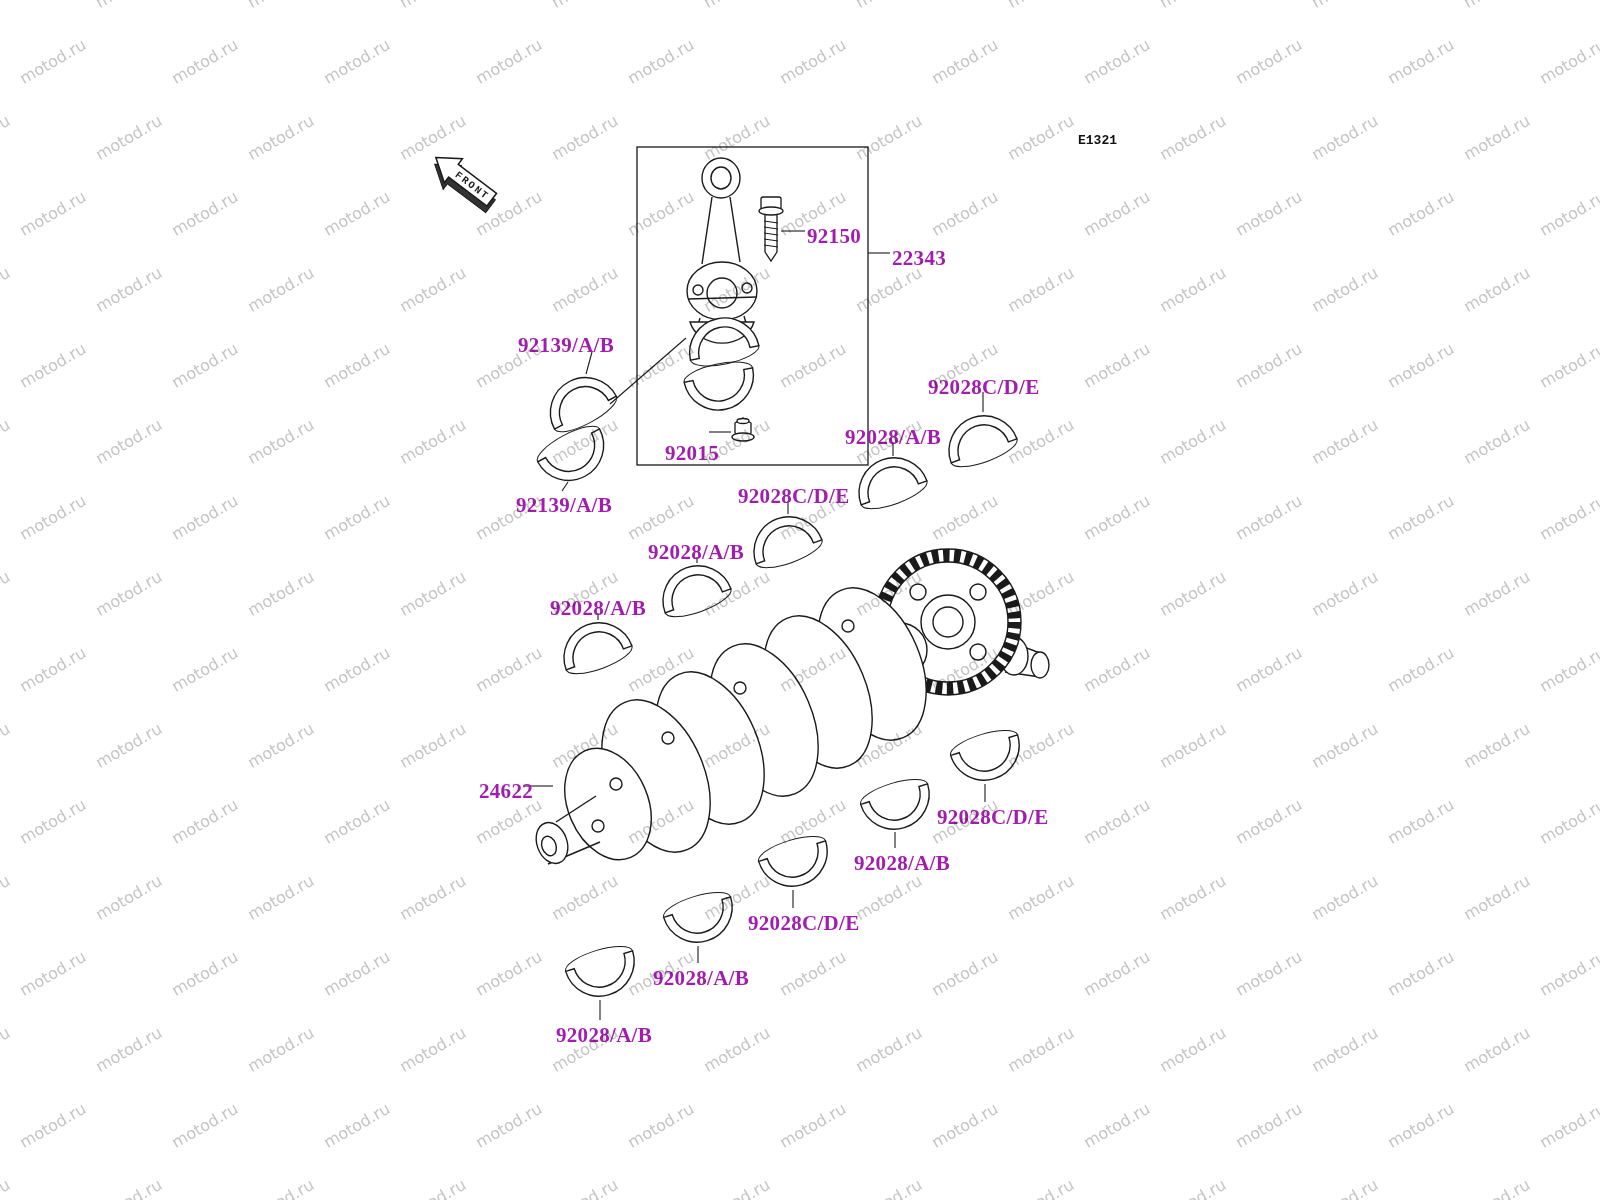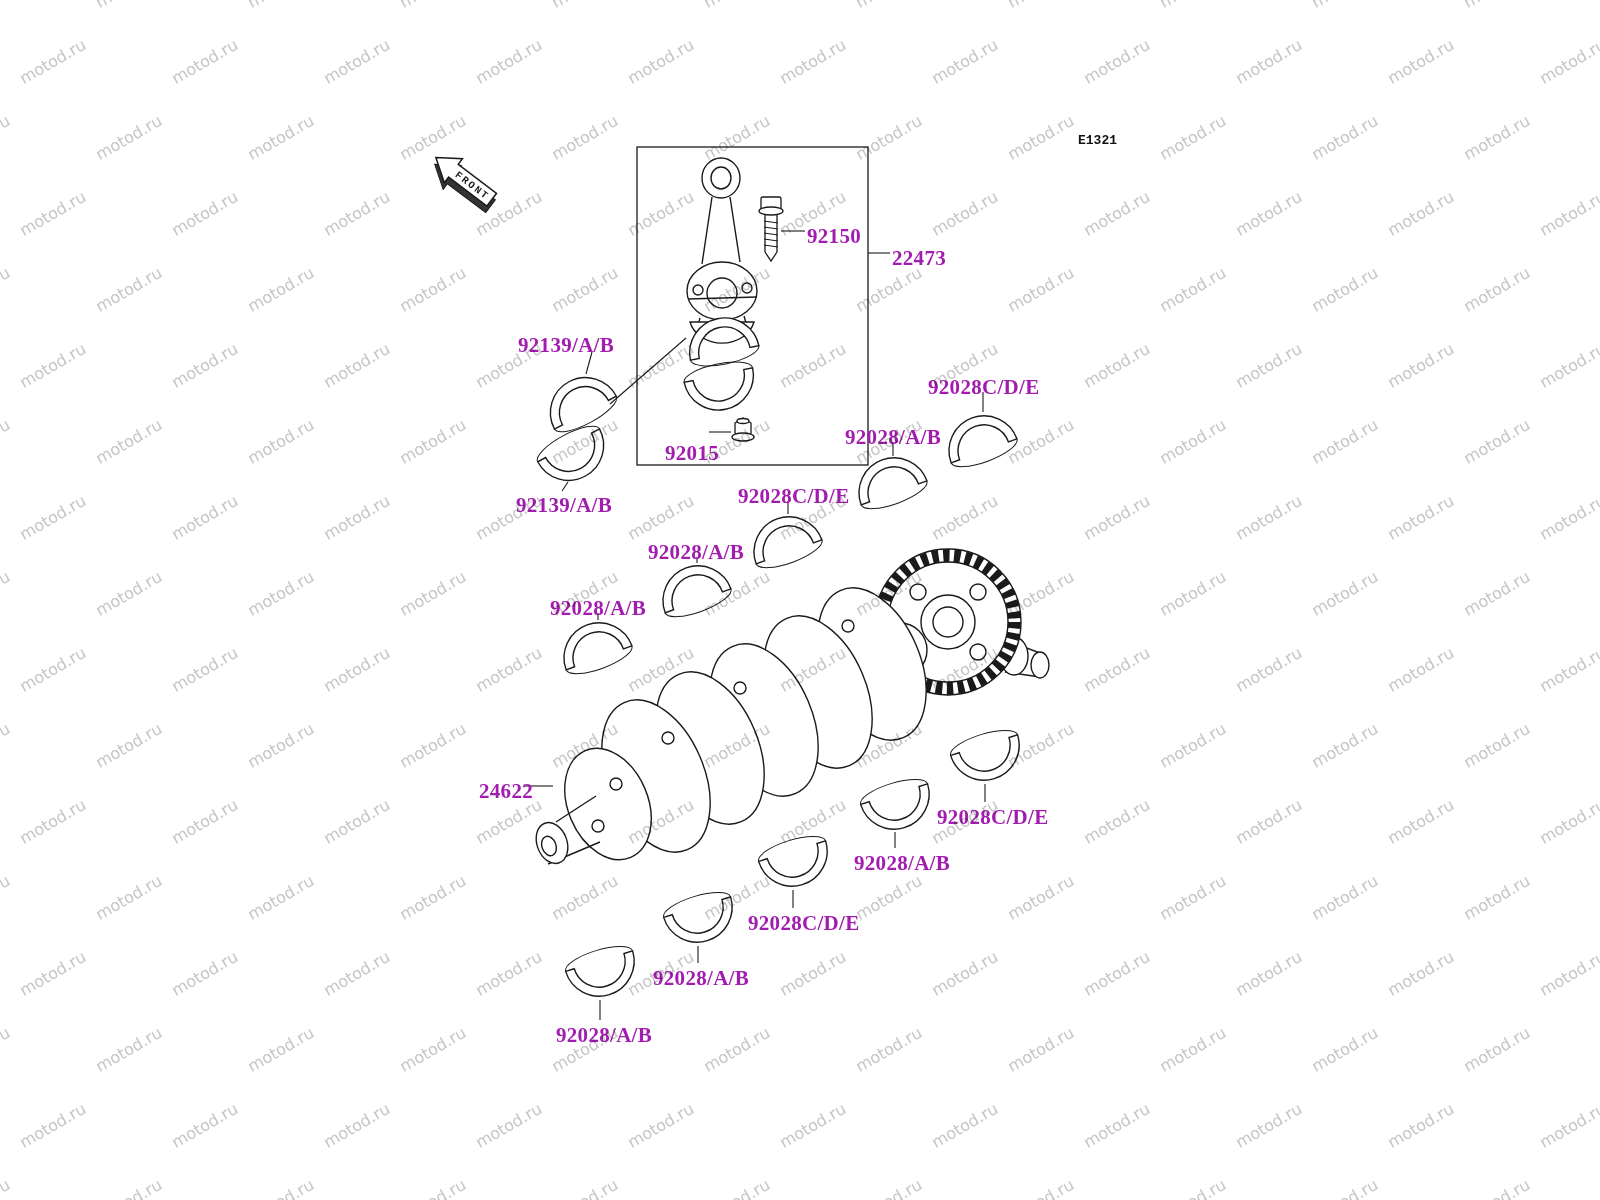--- a/index.html
+++ b/index.html
@@ -176,21 +176,21 @@
       <line x1="895" y1="848" x2="895" y2="832"></line>
       <line x1="793" y1="908" x2="793" y2="890"></line>
       <line x1="698" y1="963" x2="698" y2="946"></line>
       <line x1="600" y1="1020" x2="600" y2="1000"></line>
     </g>
   </svg>
 
   <div class="page-code" style="left:1078px; top:133px">E1321</div>
 
   <div class="part-label" style="left:807px; top:224px">92150</div>
-  <div class="part-label" style="left:892px; top:246px">22473</div>
+  <div class="part-label" style="left:892px; top:246px">22343</div>
   <div class="part-label" style="left:518px; top:333px">92139/A/B</div>
   <div class="part-label" style="left:516px; top:493px">92139/A/B</div>
   <div class="part-label" style="left:665px; top:441px">92015</div>
   <div class="part-label" style="left:928px; top:375px">92028C/D/E</div>
   <div class="part-label" style="left:845px; top:425px">92028/A/B</div>
   <div class="part-label" style="left:738px; top:484px">92028C/D/E</div>
   <div class="part-label" style="left:648px; top:540px">92028/A/B</div>
   <div class="part-label" style="left:550px; top:596px">92028/A/B</div>
   <div class="part-label" style="left:479px; top:779px">24622</div>
   <div class="part-label" style="left:937px; top:805px">92028C/D/E</div>

